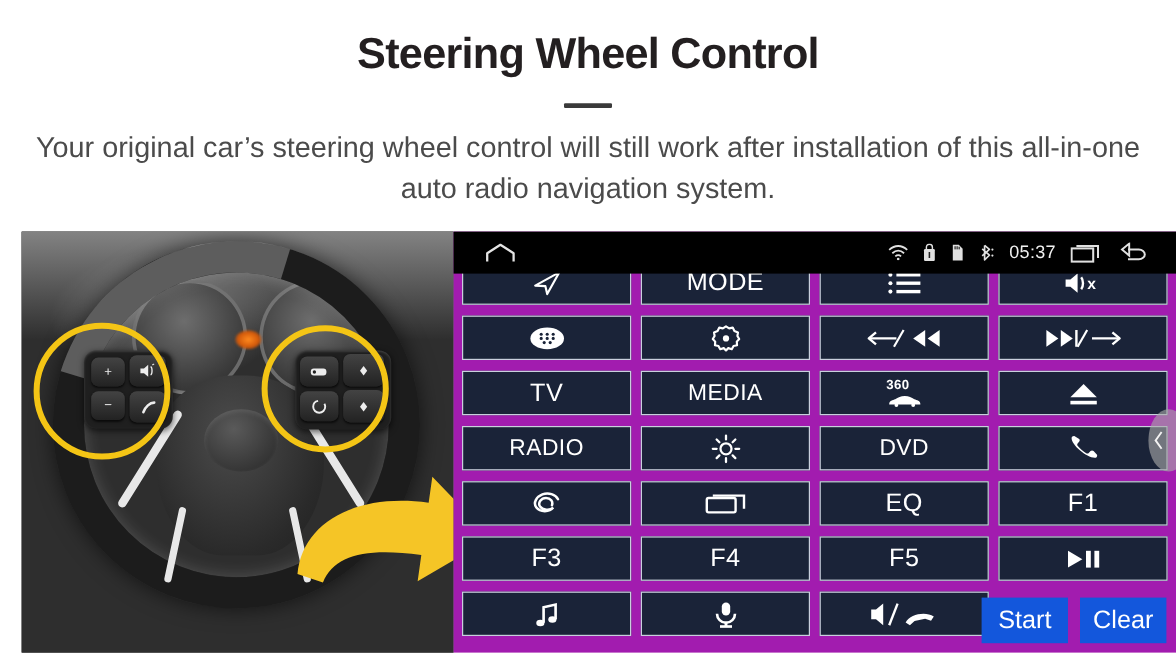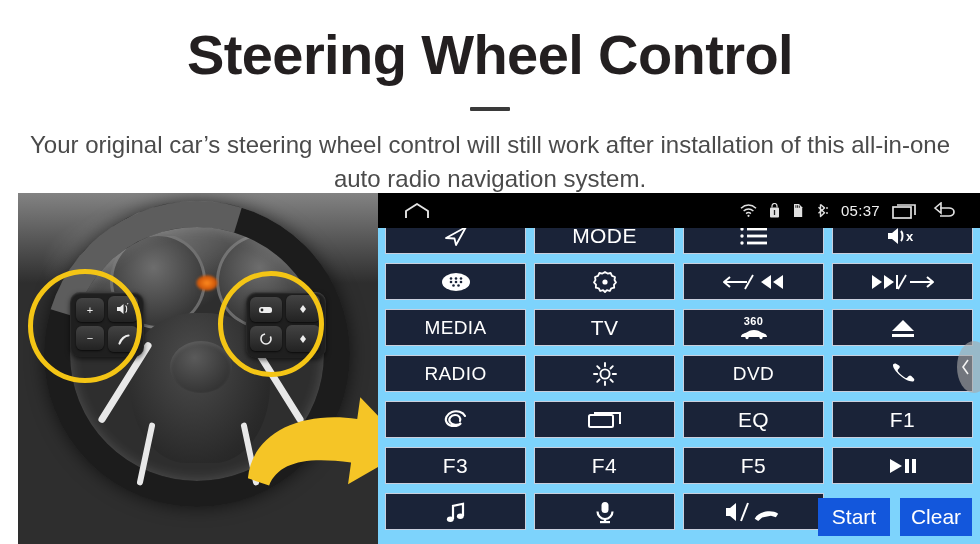--- a/index.html
+++ b/index.html
@@ -7,21 +7,21 @@
     width: 980px; height: 544px;
     background: #ffffff;
     font-family: "Liberation Sans", sans-serif;
     overflow: hidden;
   }
   .page { position: relative; width: 980px; height: 544px; background:#fff; }
 
   
   .header { width: 980px; padding-top: 26px; text-align: center; }
   .title {
-    font-size: 56px; font-weight: 700; color: #231f20;
+    font-size: 36px; font-weight: 700; color: #231f20;
     letter-spacing: -0.6px; line-height: 1.05;
     font-family: "Liberation Sans", sans-serif;
   }
   .rule { width: 40px; height: 4px; background: #3a3a3a; margin: 22px auto 0; border-radius:1px; }
   .subtitle {
     margin: 17px auto 0; width: 920px;
     font-size: 24px; color: #4b4b4b; line-height: 1.42; font-weight: 400;
   }
 
   
@@ -116,21 +116,21 @@
     background: transparent; pointer-events:none;
   }
   .ring.r-left  { left: 10px;  top: 76px;  width: 114px; height: 114px; }
   .ring.r-right { left: 200px; top: 78px;  width: 106px; height: 106px; }
 
   .arrow { position: absolute; left: 224px; top: 196px; width: 170px; height: 110px; }
 
   
   .unit {
     position: absolute; left: 378px; top: 0; width: 602px; height: 351px;
-    background: #7dd3fc;
+    background: #a21caf;
   }
   .statusbar {
     position: relative; width: 100%; height: 35px; background: #000;
     display: flex; align-items: center; color: #dcdcdc; z-index: 5;
   }
   .sb-home { margin-left: 25px; display:flex; align-items:center; }
   .sb-right { margin-left: auto; display:flex; align-items:center; gap: 12px; margin-right: 22px; }
   .sb-time { font-size: 15px; color: #f0f0f0; letter-spacing:.3px; }
   .sb-icon { display:flex; align-items:center; }
 
@@ -163,21 +163,21 @@
   }
   .act.primary { background: #1357DC; }
   .act.disabled { background: #3b3b3b; color: #6d6d6d; border: 1px solid #5a5a5a; }
 
   .side-handle {
     position:absolute; right: -11px; top: 148px; width: 34px; height: 52px;
     background: rgba(170,170,170,.62); border-radius: 50%;
     display:flex; align-items:center; justify-content:flex-start;
     padding-left: 4px; color:#f2f2f2; font-size: 14px; z-index: 6;
   }
-  .lbl360 { display:flex; flex-direction:column; align-items:center; line-height:1; }
+  .lbl360 { display:flex; flex-direction:column; line-height:1; }
   .lbl360 .t { font-size: 11px; font-weight:700; margin-bottom:1px; }
 </style>
 </head>
 <body>
 
 <div class="page">
 
   <div class="header">
     <div class="title">Steering Wheel Control</div>
     <div class="rule"></div>
@@ -369,22 +369,22 @@
         <div class="btn">
           <svg width="70" height="20" viewBox="0 0 70 20">
               <path d="M4 3v14l10-7z" fill="#fff"></path>
               <path d="M16 3v14l10-7z" fill="#fff"></path>
               <path d="M29 3v14" stroke="#fff" stroke-width="2"></path>
               <path d="M38 3L30 17" stroke="#fff" stroke-width="1.8"></path>
               <path d="M42 10h22" stroke="#fff" stroke-width="2"></path>
               <path d="M59 5l6 5-6 5" stroke="#fff" stroke-width="2" fill="none" stroke-linejoin="round"></path>
             </svg>
         </div>
+        <div class="btn">TV</div>
         <div class="btn small">MEDIA</div>
-        <div class="btn">TV</div>
 
         <div class="btn">
           <span class="lbl360">
             <span class="t">360</span>
             <svg width="30" height="12" viewBox="0 0 30 12">
                 <path d="M2 9h26c0-3-3-3.4-5-4.2C20.5 3.2 18.5 2 15 2S9.5 3.2 7 4.8C5 5.6 2 6 2 9z" fill="#fff"></path>
                 <circle cx="8" cy="9.6" r="1.6" fill="#fff"></circle>
                 <circle cx="22" cy="9.6" r="1.6" fill="#fff"></circle>
               </svg>
           </span>

